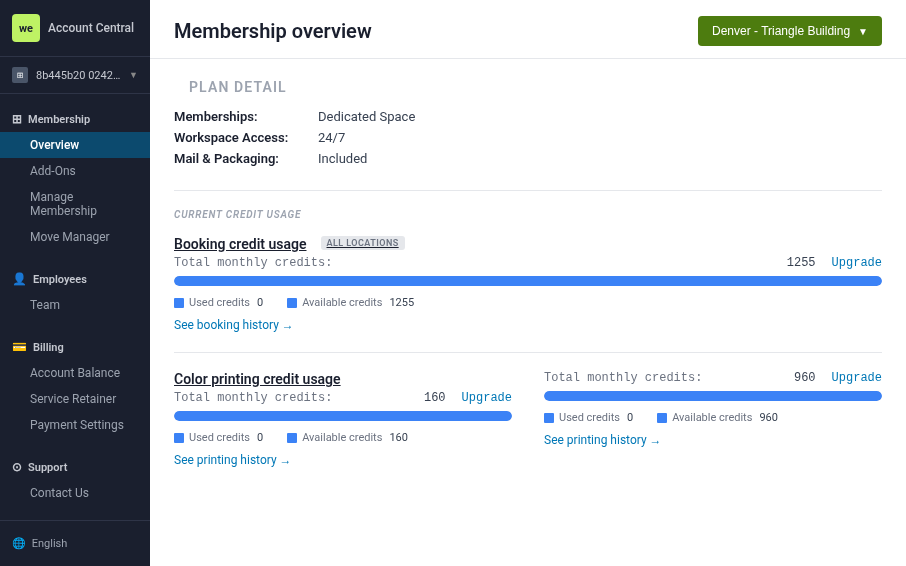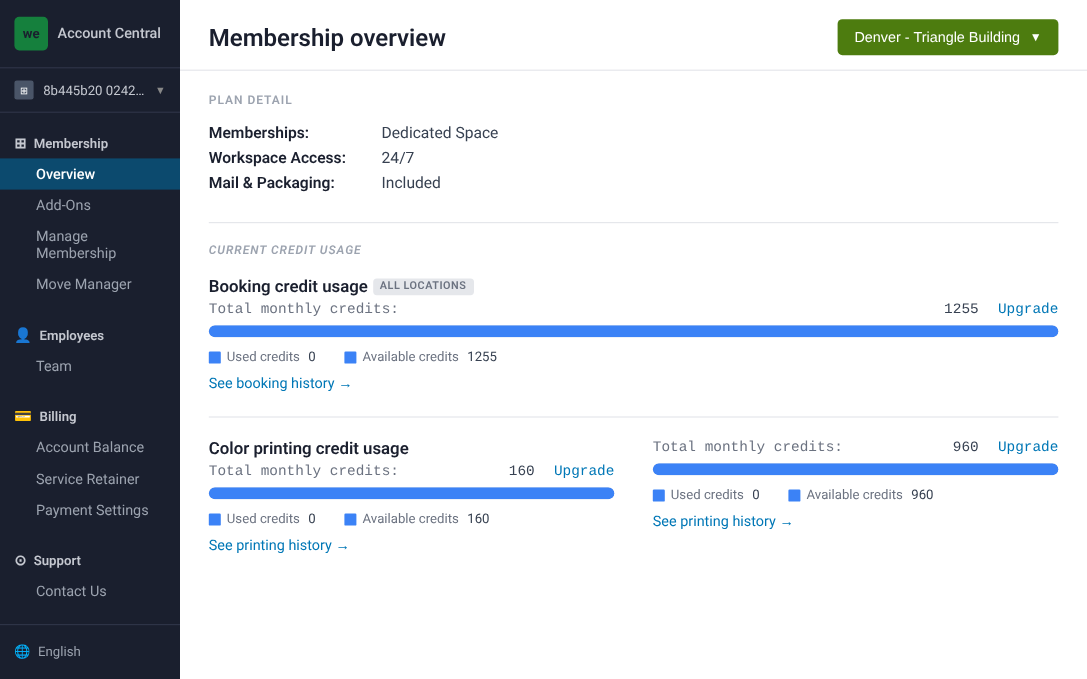--- a/index.html
+++ b/index.html
@@ -17,21 +17,21 @@
     }
     .sidebar-logo {
       display: flex;
       align-items: center;
       padding: 14px 12px;
       border-bottom: 1px solid #2e3447;
       gap: 8px;
     }
     .we-icon {
       width: 28px; height: 28px;
-      background: #15803d;
+      background: #bef264;
       border-radius: 4px;
       display: flex; align-items: center; justify-content: center;
       font-weight: 700; font-size: 11px; color: #1a1f2e;
       flex-shrink: 0;
     }
     .sidebar-logo-text {
       font-size: 12px; color: #c5c8d0; font-weight: 500;
     }
     .account-selector {
       display: flex; align-items: center; padding: 10px 12px;
@@ -96,23 +96,24 @@
       display: flex; align-items: center; gap: 8px;
     }
     .location-btn .chevron { font-size: 10px; }
 
     .main-content {
       padding: 20px 24px;
       flex: 1;
     }
 
     .section-label {
-      font-size: 10px; font-weight: 600; color: #9ca3af;
+      font-size: 14px; font-weight: 600; color: #9ca3af;
       letter-spacing: 0.08em; text-transform: uppercase;
       margin-bottom: 14px;
+      margin-left: 15px;
     }
 
     .plan-detail-grid {
       display: grid;
       gap: 6px;
       margin-bottom: 24px;
     }
     .plan-row {
       display: flex; gap: 4px;
     }
@@ -135,21 +136,21 @@
     .credit-usage-grid {
       display: grid;
       grid-template-columns: 1fr 1fr;
       gap: 0 32px;
     }
 
     .credit-block { margin-bottom: 20px; }
 
     .credit-title {
       font-size: 14px; font-weight: 600; color: #1a1f2e; margin-bottom: 4px;
-      display: flex; align-items: center; gap: 4px;
+      display: flex; align-items: flex-start; gap: 14px; text-decoration: underline;
     }
     .all-locations-badge {
       background: #e5e7eb; color: #6b7280;
       font-size: 9px; font-weight: 600; padding: 2px 6px; border-radius: 3px;
       letter-spacing: 0.05em; text-transform: uppercase;
     }
     .credit-row {
       display: flex; align-items: center; justify-content: space-between;
       margin-bottom: 6px;
       font-family: Liberation Mono, monospace;

